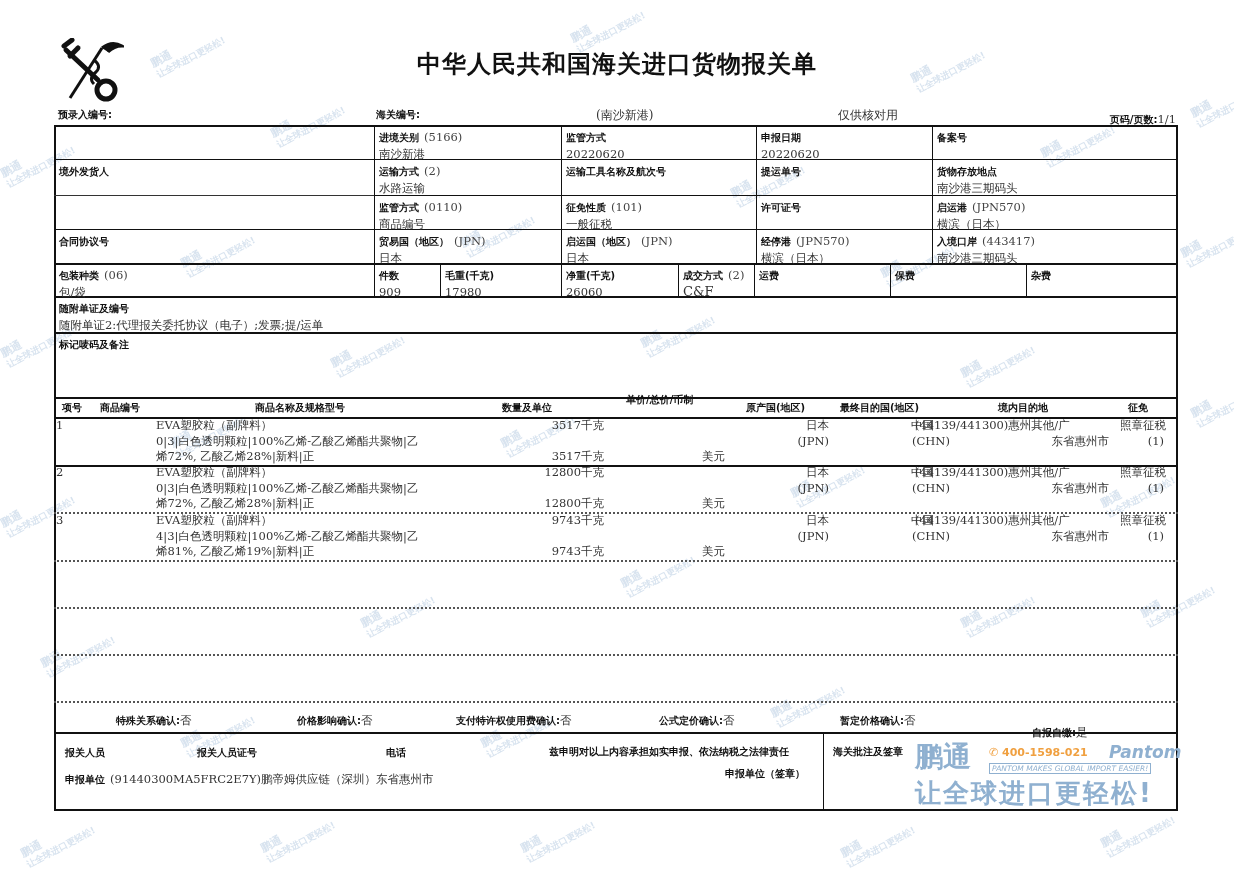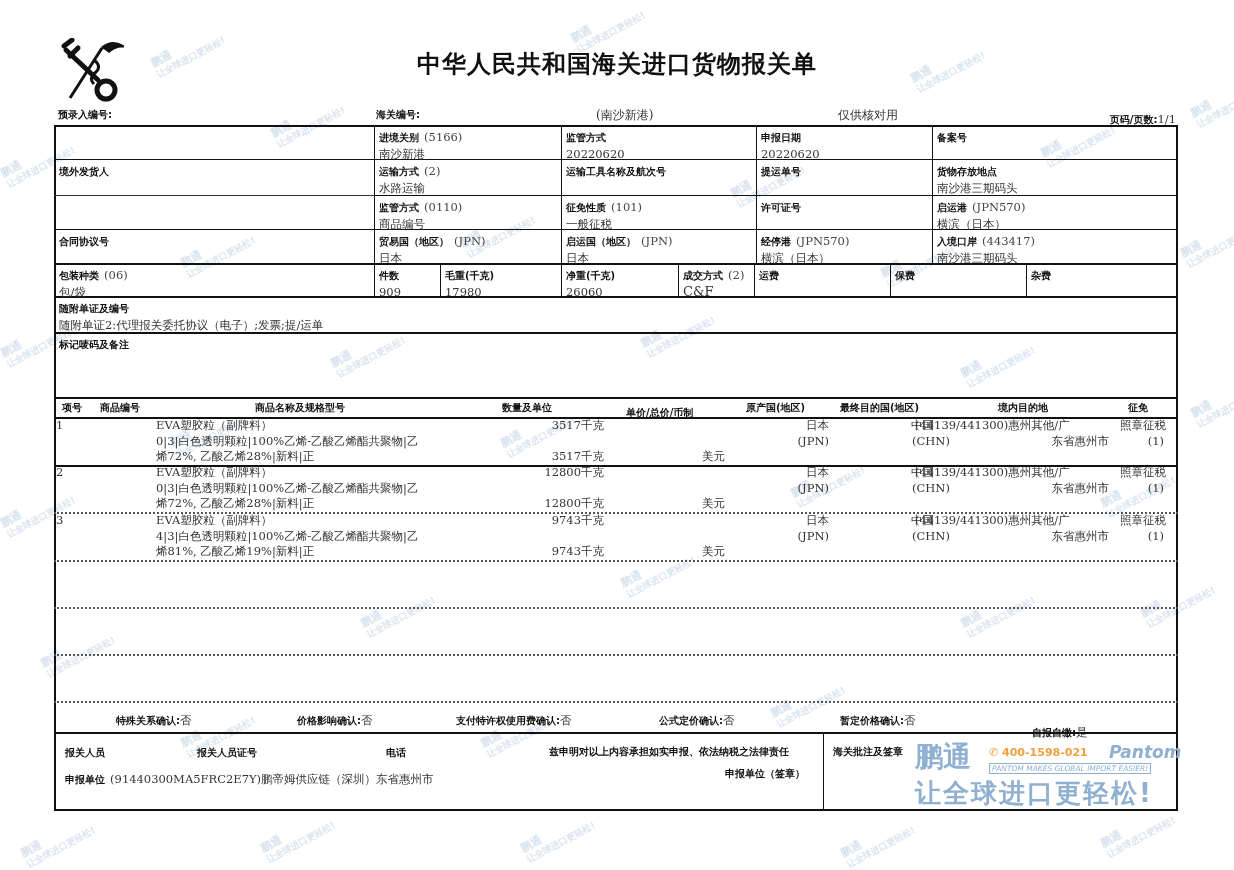--- a/index.html
+++ b/index.html
@@ -220,21 +220,21 @@
 
 <div class="cell" style="left:56px;top:334px;width:1120px">
   <span class="lbl">标记唛码及备注</span>
 </div>
 
 <div>
   <div class="abs lbl" style="left:62px;top:401px">项号</div>
   <div class="abs lbl" style="left:100px;top:401px">商品编号</div>
   <div class="abs lbl" style="left:255px;top:401px">商品名称及规格型号</div>
   <div class="abs lbl" style="left:502px;top:401px">数量及单位</div>
-  <div class="abs lbl" style="left:626px;top:406px">单价/总价/币制</div>
+  <div class="abs lbl" style="left:626px;top:393px">单价/总价/币制</div>
   <div class="abs lbl" style="left:746px;top:401px">原产国(地区)</div>
   <div class="abs lbl" style="left:840px;top:401px">最终目的国(地区)</div>
   <div class="abs lbl" style="left:998px;top:401px">境内目的地</div>
   <div class="abs lbl" style="left:1128px;top:401px">征免</div>
 </div>
 
 <div class="abs" style="left:0;top:418px;width:1234px;height:47px">
   <div class="item-line" style="left:56px;top:0">1</div>
   <div class="item-line" style="left:156px;top:0">EVA塑胶粒（副牌料）</div>
   <div class="item-line" style="left:156px;top:16px">0|3|白色透明颗粒|100%乙烯-乙酸乙烯酯共聚物|乙</div>

